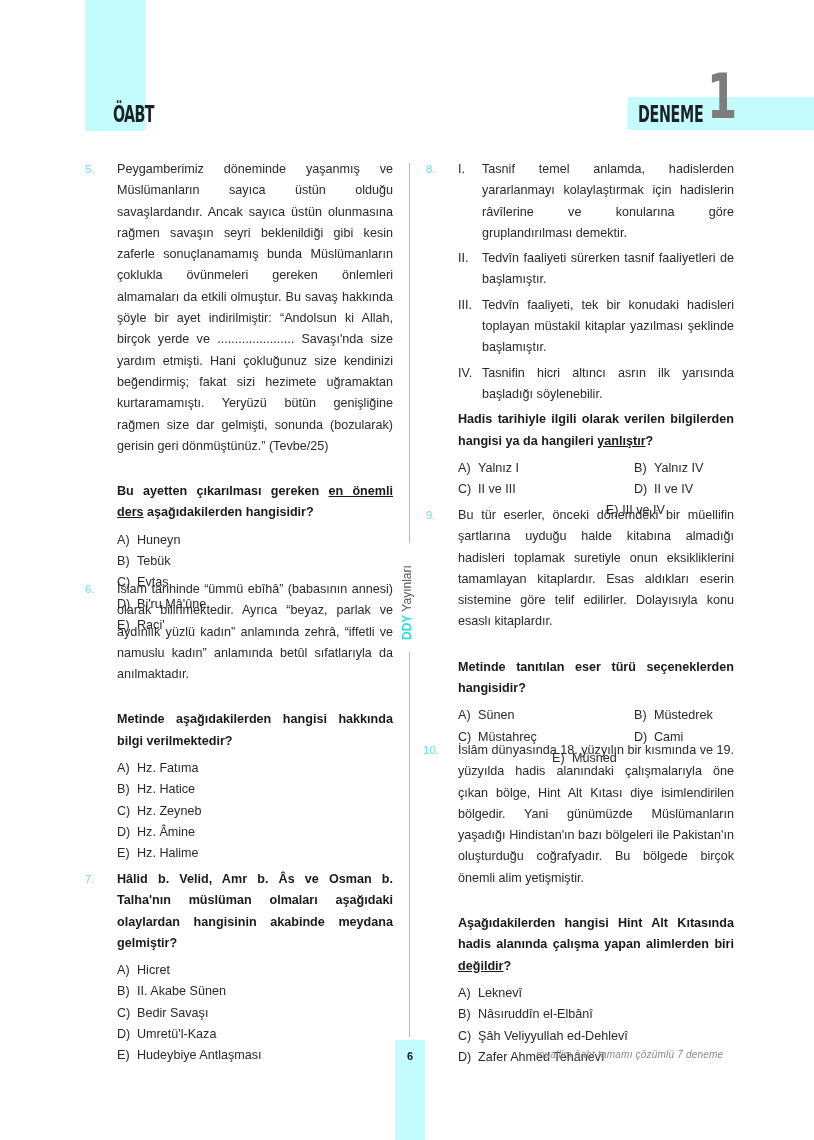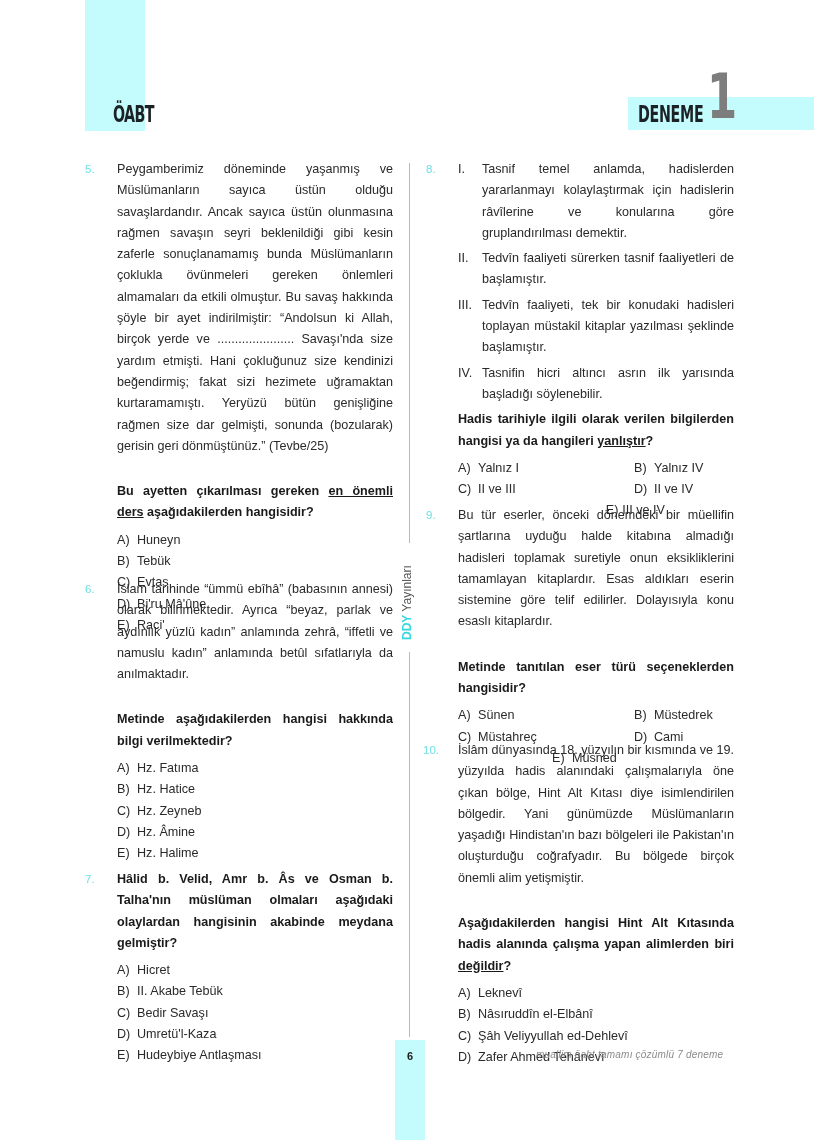--- a/index.html
+++ b/index.html
@@ -74,21 +74,21 @@
     <div class="opt"><span class="l">D)</span><span>Hz. Âmine</span></div>
     <div class="opt"><span class="l">E)</span><span>Hz. Halime</span></div>
   </div>
 </div>
 
 <div class="q" style="left:117px; top:869px; width:276px;">
   <span class="num">7.</span>
   <p class="stem" style="margin-top:0">Hâlid b. Velid, Amr b. Âs ve Osman b. Talha'nın müslüman olmaları aşağıdaki olaylardan hangisinin akabinde meydana gelmiştir?</p>
   <div class="opts">
     <div class="opt"><span class="l">A)</span><span>Hicret</span></div>
-    <div class="opt"><span class="l">B)</span><span>II. Akabe Tebük</span></div>
+    <div class="opt"><span class="l">B)</span><span>II. Akabe Sünen</span></div>
     <div class="opt"><span class="l">C)</span><span>Bedir Savaşı</span></div>
     <div class="opt"><span class="l">D)</span><span>Umretü'l-Kaza</span></div>
     <div class="opt"><span class="l">E)</span><span>Hudeybiye Antlaşması</span></div>
   </div>
 </div>
 
 <div class="q" style="left:458px; top:159px; width:276px;">
   <span class="num">8.</span>
   <div class="roman">
       <span>I.</span>

